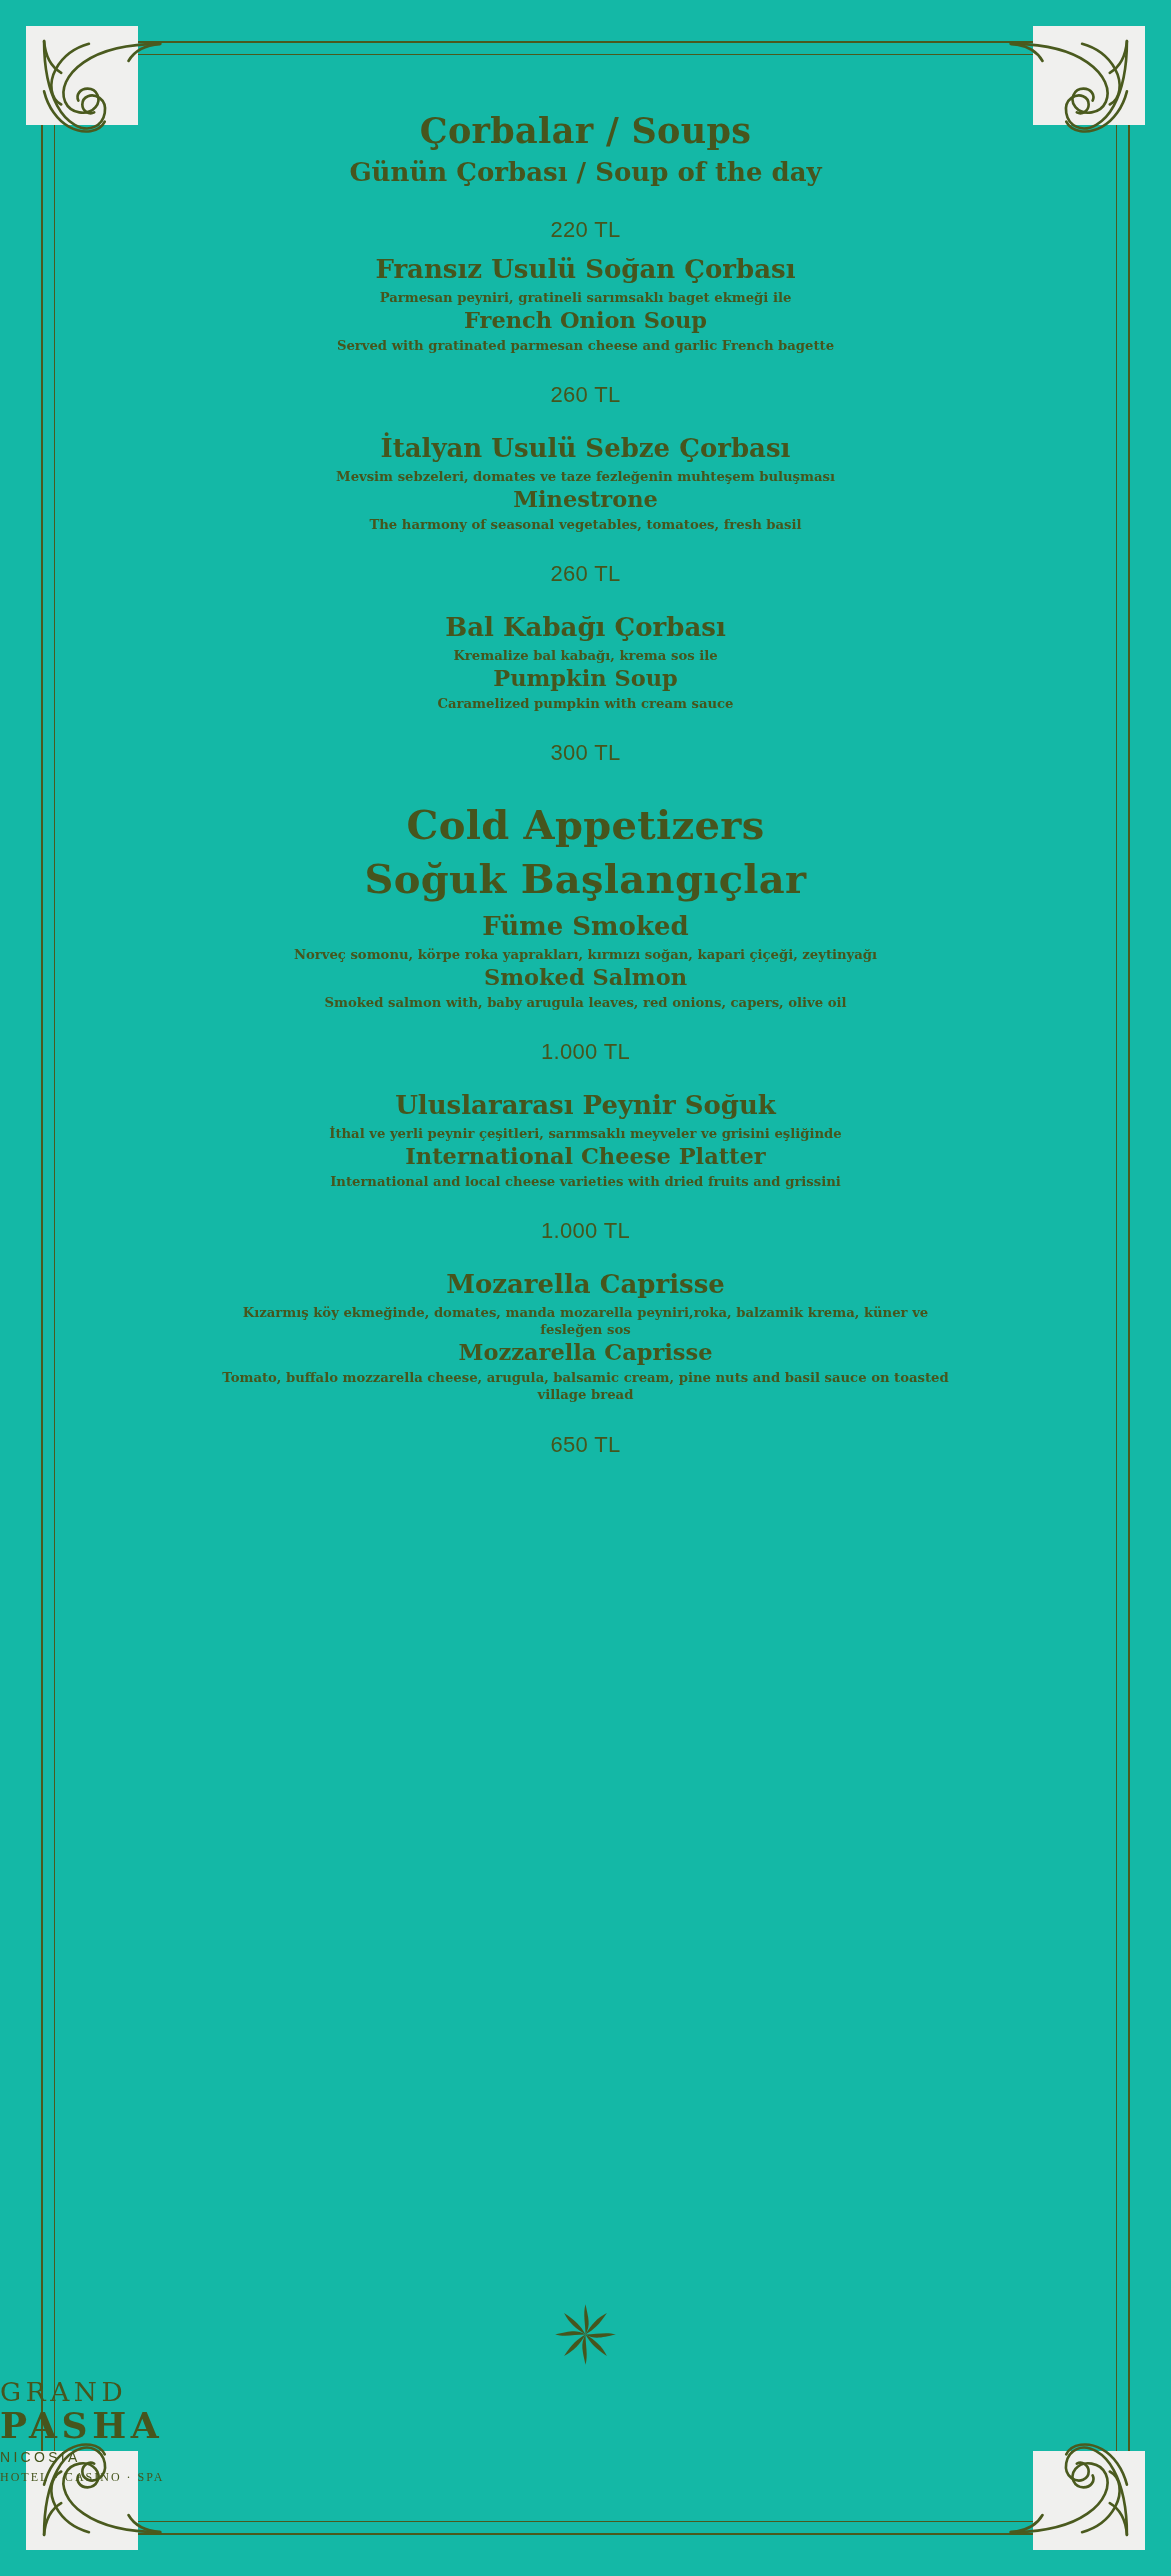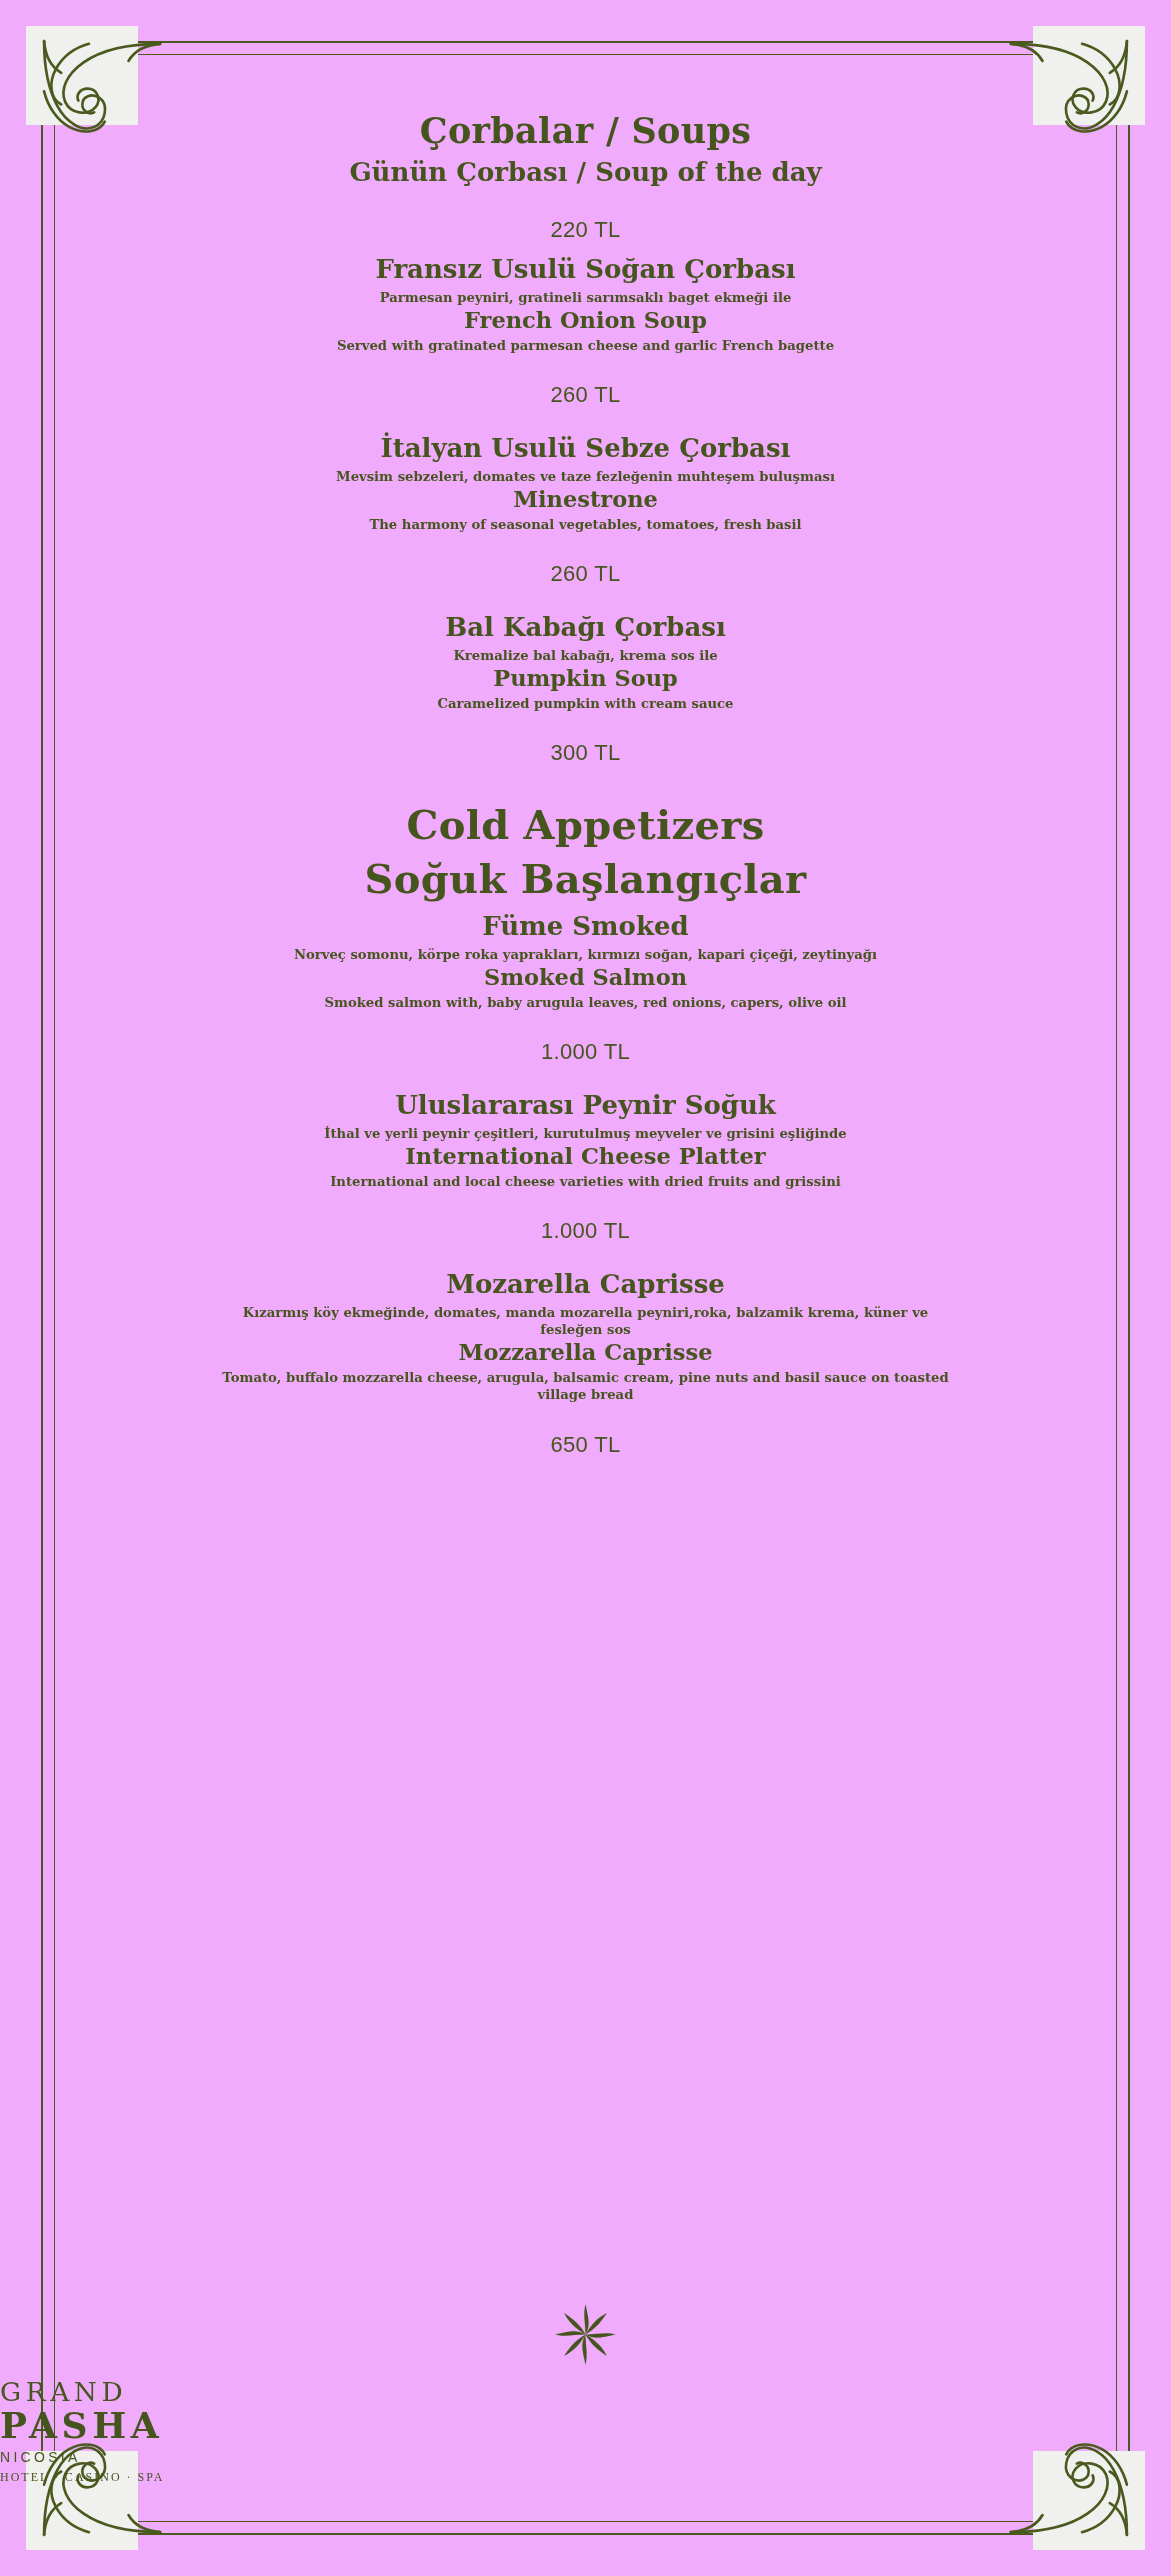--- a/index.html
+++ b/index.html
@@ -10,21 +10,21 @@
     background: #f0f0ee;
     font-family: "DejaVu Serif", "Liberation Serif", serif;
     color: #3e4a1c;
     overflow: hidden;
   }
 
   .page {
     position: relative;
     width: 1171px;
     height: 2576px;
-    background: #f0abfc;
+    background: #14b8a6;
   }
 
   
   .frame-outer {
     position: absolute;
     left: 41px; top: 41px; right: 41px; bottom: 41px;
     border: 2px solid #4a5a1e;
   }
   .frame-inner {
     position: absolute;
@@ -261,21 +261,21 @@
       <div class="desc-tr">Norveç somonu, körpe roka yaprakları, kırmızı soğan, kapari çiçeği, zeytinyağı</div>
       <div class="name-en">Smoked Salmon</div>
       <div class="desc-en">Smoked salmon with, baby arugula leaves, red onions, capers, olive oil</div>
       <div class="price">1.000 TL</div>
     </div>
 
     <div class="gap-md"></div>
 
     <div class="item">
       <div class="name-tr">Uluslararası Peynir Soğuk</div>
-      <div class="desc-tr">İthal ve yerli peynir çeşitleri, kurutulmuş meyveler ve grisini eşliğinde</div>
+      <div class="desc-tr">İthal ve yerli peynir çeşitleri, sarımsaklı meyveler ve grisini eşliğinde</div>
       <div class="name-en">International Cheese Platter</div>
       <div class="desc-en">International and local cheese varieties with dried fruits and grissini</div>
       <div class="price">1.000 TL</div>
     </div>
 
     <div class="gap-md"></div>
 
     <div class="item">
       <div class="name-tr">Mozarella Caprisse</div>
       <div class="desc-tr">Kızarmış köy ekmeğinde, domates, manda mozarella peyniri,roka, balzamik krema, küner ve fesleğen sos</div>

